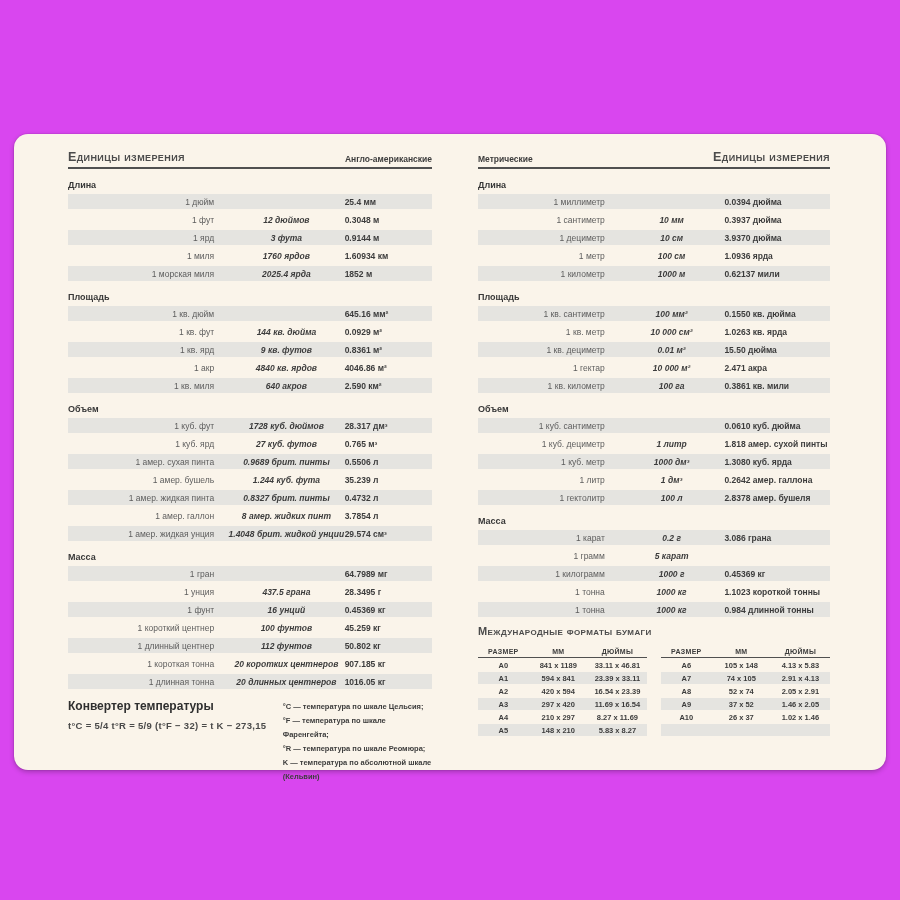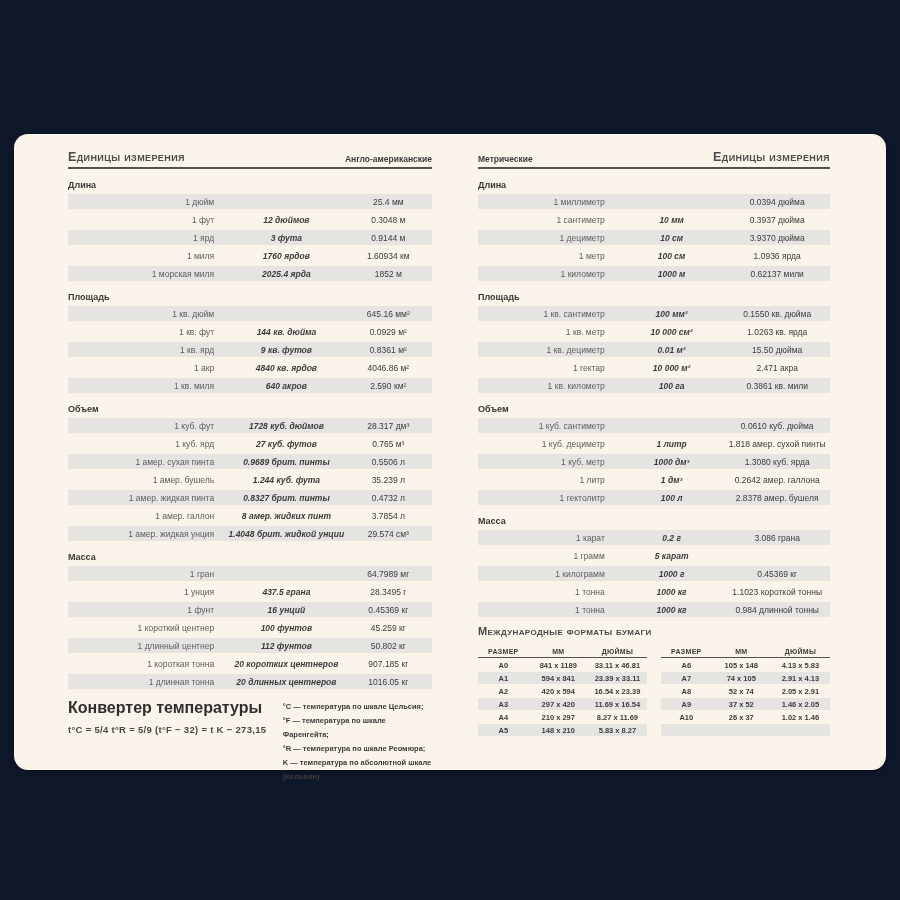--- a/index.html
+++ b/index.html
@@ -1,18 +1,18 @@
 <!DOCTYPE html>
 <html><head>
 <meta charset="utf-8">
 <style>
   * { margin:0; padding:0; box-sizing:border-box; }
   html,body { width:900px; height:900px; background:#ffffff; }
   body { font-family:"Liberation Sans", sans-serif; }
-  .canvas { position:relative; width:900px; height:900px; background:#0f172a; overflow:hidden; }
+  .canvas { position:relative; width:900px; height:900px; background:#d946ef; overflow:hidden; }
   .notebook { position:absolute; left:14px; top:134px; width:872px; height:636px;
               background:#faf4ea; border-radius:14px;
               box-shadow:0 2px 5px rgba(0,0,0,.25), 0 0 0 1px rgba(0,0,0,.05); }
   .col { position:absolute; top:16px; }
   .col-left  { left:54px;  width:364px; }
   .col-right { left:464px; width:352px; }
 
   .page-header { display:flex; justify-content:space-between; align-items:flex-end;
                  border-bottom:2px solid #505050; padding-bottom:3px; min-height:17px; }
   .ph-caps { font-variant:small-caps; font-size:12.5px; letter-spacing:.4px;
@@ -20,25 +20,25 @@
   .ph-bold { font-size:8.5px; font-weight:bold; color:#3c3c3c; }
 
   .section { margin-top:7px; }
   .section-title { font-size:9px; font-weight:bold; color:#383838; padding:4px 0; }
   .row { display:grid; height:15px; align-items:center; margin-bottom:3px; font-size:8.5px; }
   .col-left  .row { grid-template-columns:44% 32% 24%; }
   .col-right .row { grid-template-columns:40% 30% 30%; }
   .rows .row:nth-of-type(odd) { background:#e5e4e0; }
   .c1 { text-align:right; color:#5d5d5d; padding-right:14px; white-space:nowrap; }
   .c2 { text-align:center; font-weight:bold; color:#3c3c3c; white-space:nowrap;font-style:italic; }
-  .c3 { text-align:center; font-weight:normal; color:#3c3c3c; white-space:nowrap; }
+  .c3 { text-align:left; font-weight:bold; color:#3c3c3c; white-space:nowrap; }
 
   .temp { margin-top:10px; display:flex; }
   .temp-left { width:59%; }
-  .temp-title { font-size:16px; font-weight:bold; color:#2f2f2f; margin-bottom:7px; }
+  .temp-title { font-size:12px; font-weight:bold; color:#2f2f2f; margin-bottom:7px; }
   .temp-formula { font-size:9.5px; font-weight:bold; color:#4a4a4a; letter-spacing:.3px; }
   .temp-notes { width:41%; font-size:7.5px; font-weight:bold; color:#3c3c3c;
                 line-height:14px; padding-top:1px; }
 
   .paper { margin-top:8px; }
   .paper-title { font-variant:small-caps; font-size:11px; letter-spacing:.4px;
                  color:#4b4b4b; font-weight:600; margin-bottom:8px; }
   .paper-tables { display:flex; gap:14px;justify-content:flex-end; }
   .ptable { width:169px; }
   .pt-head { display:grid; grid-template-columns:30% 35% 35%; font-size:7px; font-weight:bold;

